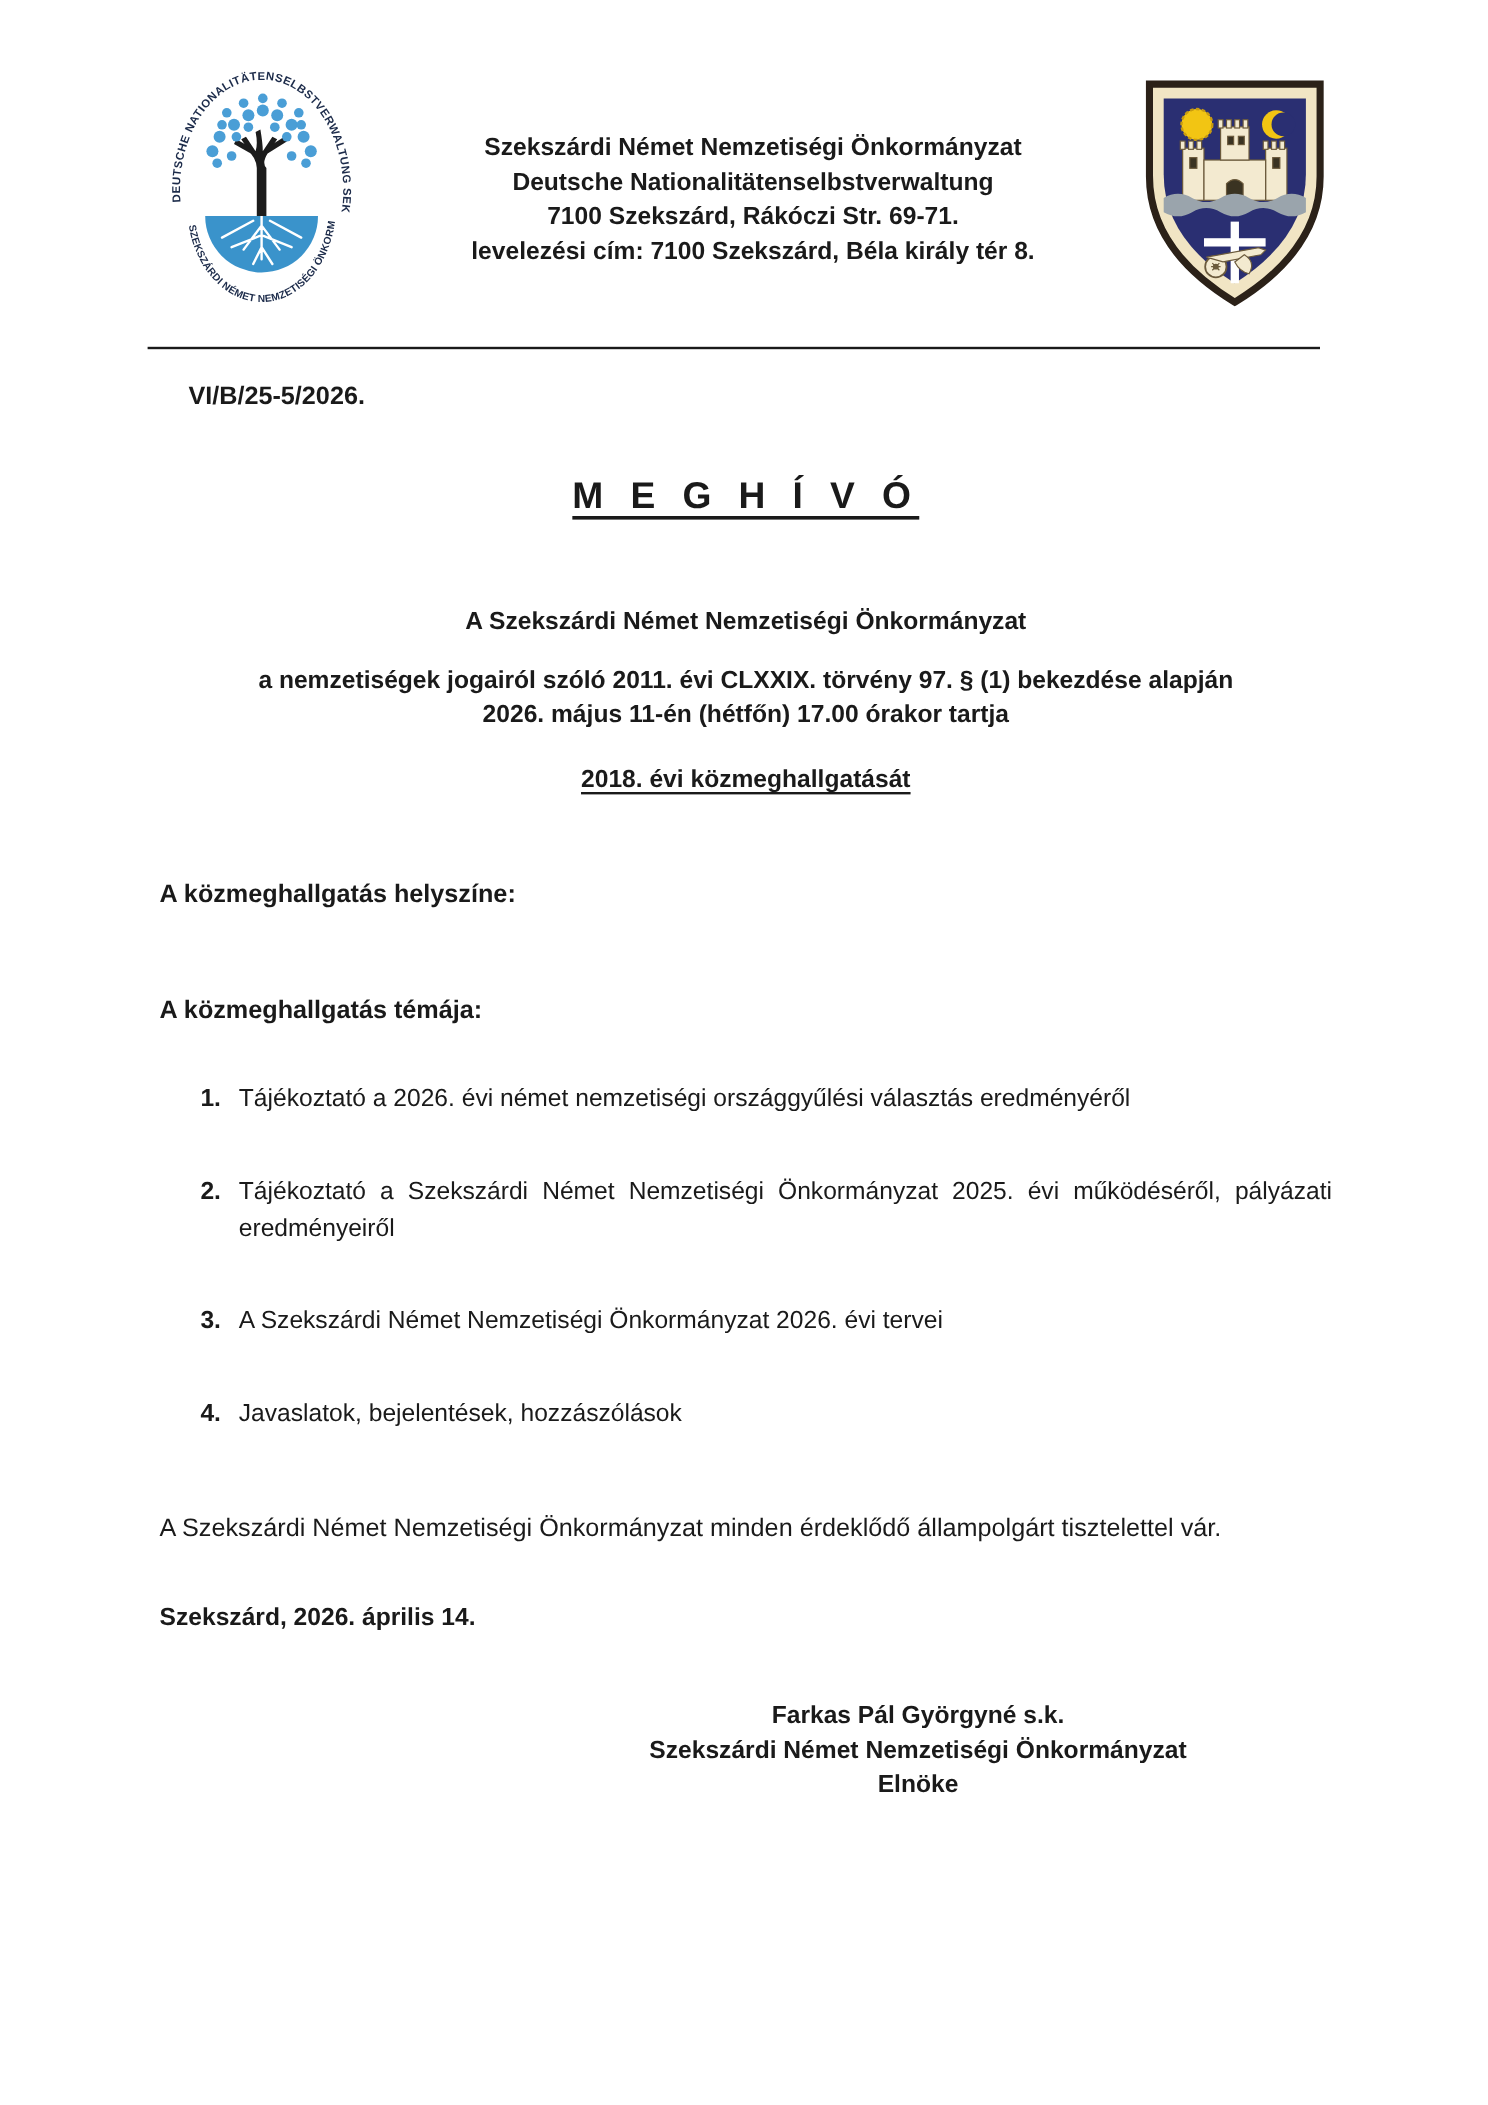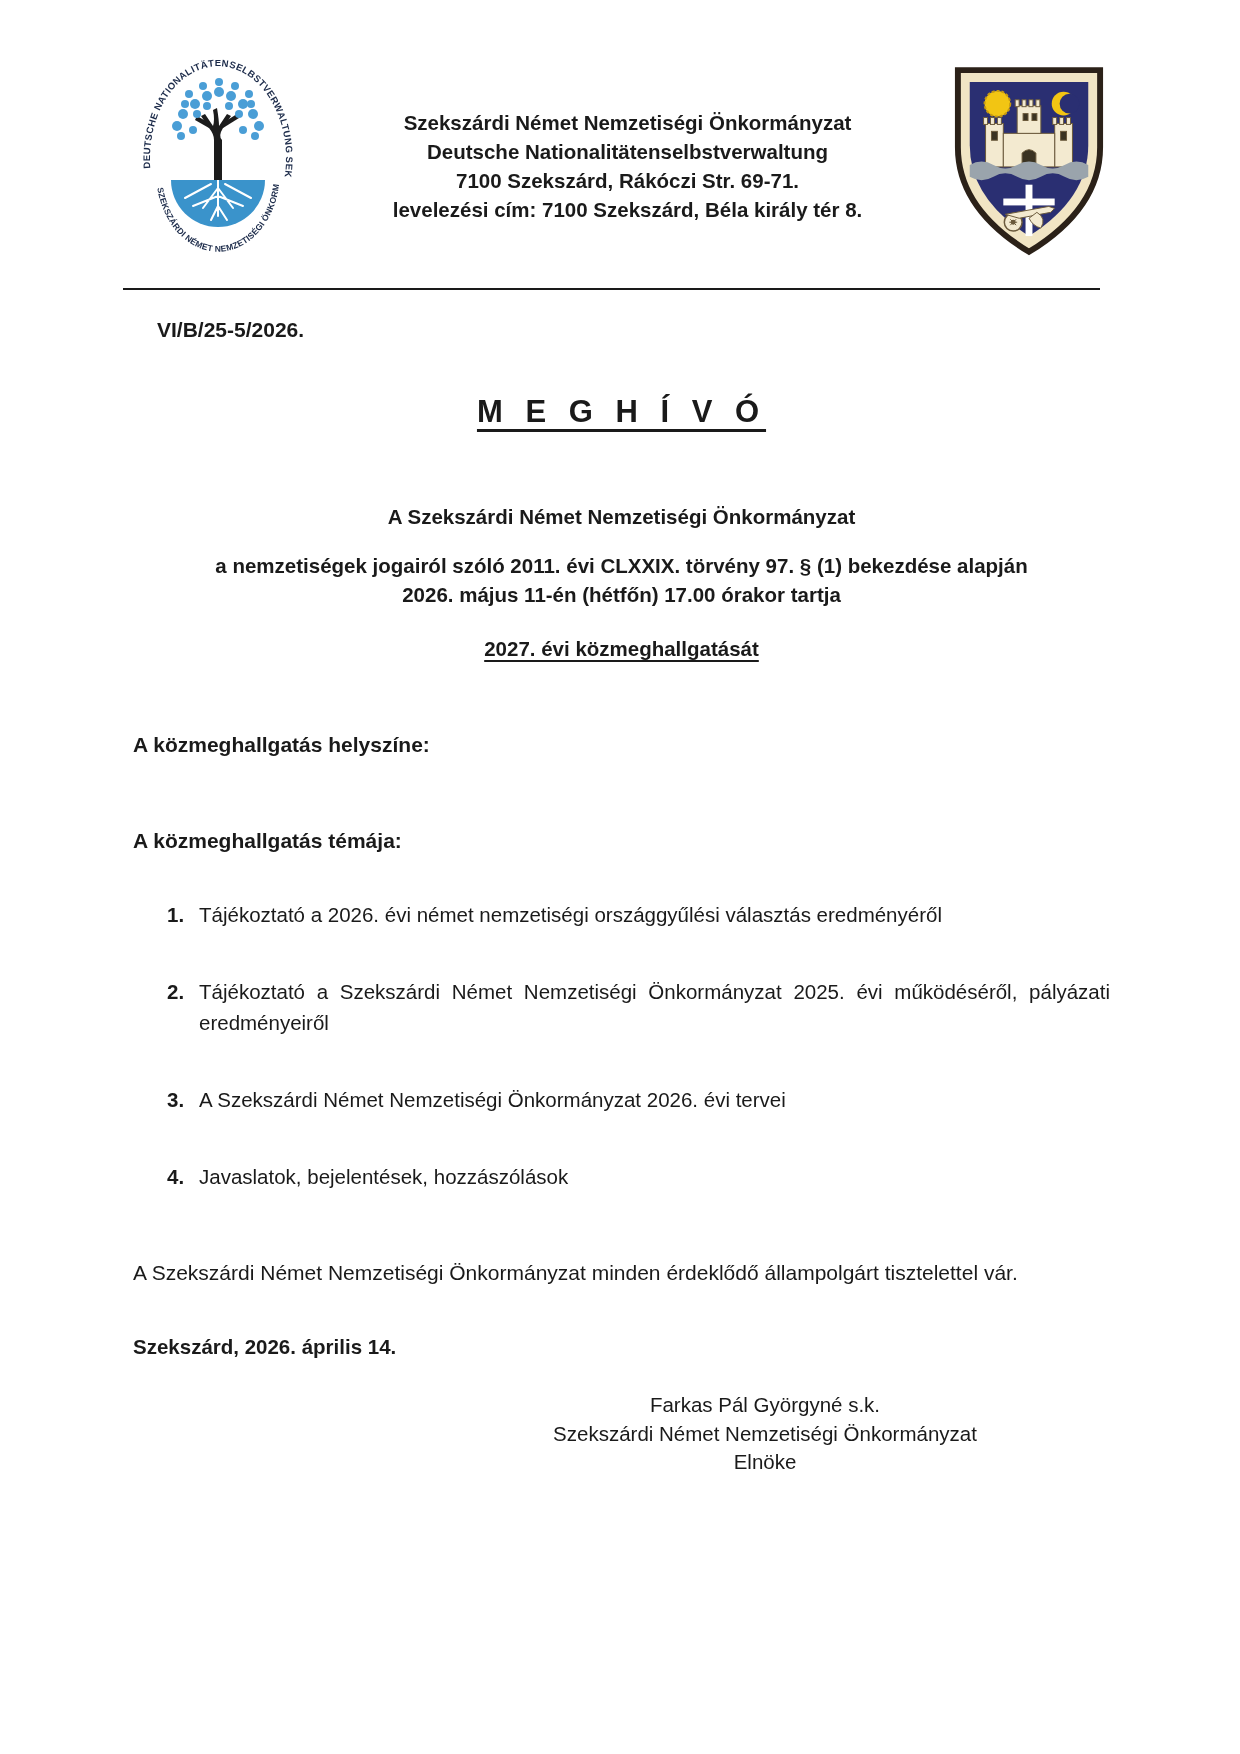--- a/index.html
+++ b/index.html
@@ -113,26 +113,26 @@
     font-size:21px;
     line-height:30px;
     text-align:justify;
   }
   .date-line{
     margin-top:47px;
     font-weight:bold;
     font-size:20.5px;
   }
   .signature{
-    margin-top:32px;
+    margin-top:56px;
     margin-left:auto;
     margin-right:100px;
     width:490px;
     text-align:center;
-    font-weight:normal;
+    font-weight:bold;
     font-size:20.5px;
     line-height:28.5px;
   }
 </style>
 </head>
 <body>
 
 <div class="page">
 
   <div class="letterhead">
@@ -261,21 +261,21 @@
   </div>
 
   <div class="center-bold intro1">A Szekszárdi Német Nemzetiségi Önkormányzat</div>
 
   <div class="center-bold intro23">
     <div>a nemzetiségek jogairól szóló 2011. évi CLXXIX. törvény 97. § (1) bekezdése alapján</div>
     <div>2026. május 11-én (hétfőn) 17.00 órakor tartja</div>
   </div>
 
   <div class="event-title">
-    <span>2027. évi közmeghallgatását</span>
+    <span>2018. évi közmeghallgatását</span>
   </div>
 
   <div class="section-heading">
     <span>A közmeghallgatás helyszíne:</span>
   </div>
 
 
   <div class="section-heading">
     <span>A közmeghallgatás témája:</span>
   </div>

